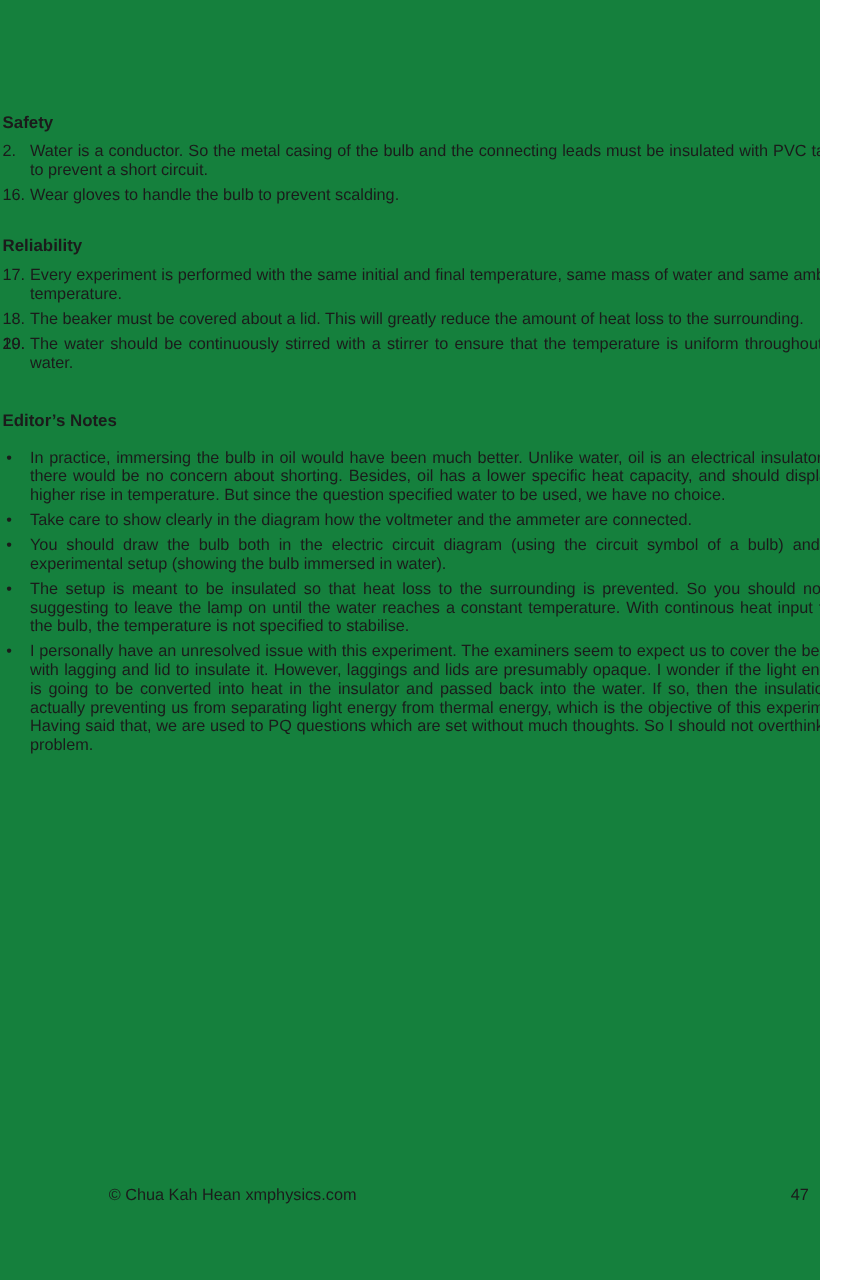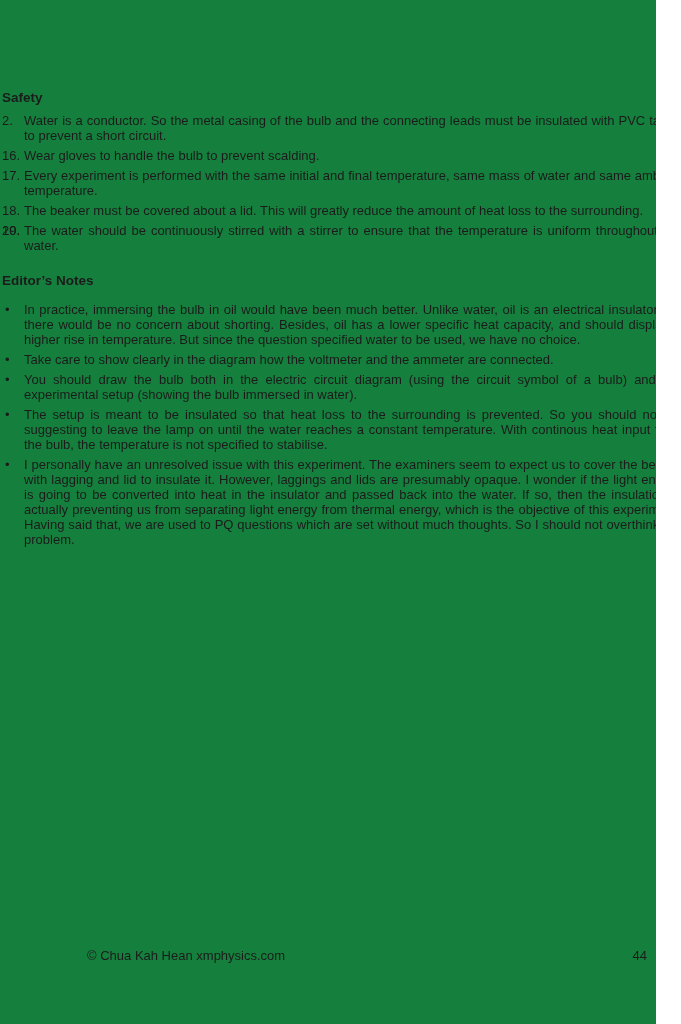--- a/index.html
+++ b/index.html
@@ -20,21 +20,21 @@
     left: 2px;
     width: 679px;
   }
   .sec-heading {
     font-weight: bold;
     font-size: 13.5px;
     line-height: 15px;
     margin: 26px 0 8px 0;
   }
   .sec-heading.first { margin-top: 0; }
-  .sec-heading.editors { margin-top: 20px; margin-bottom: 14px; }
+  .sec-heading.editors { margin-top: 32px; margin-bottom: 14px; }
   .item {
     position: relative;
     padding-left: 22px;
     text-align: justify;
     margin: 0 0 5px 0;
   }
   .item .marker {
     position: absolute;
     left: 0;
     top: 0;
@@ -62,20 +62,21 @@
     <div class="sec-heading first">Safety</div>
     <div class="item numbered">
       <span class="marker">2.</span>
       <span>Water is a conductor. So the metal casing of the bulb and the connecting leads must be insulated with PVC tapes to prevent a short circuit.</span>
     </div>
     <div class="item numbered">
       <span class="marker">16.</span>
       <span>Wear gloves to handle the bulb to prevent scalding.</span>
     </div>
 
+    <div class="sec-heading">Reliability</div>
     <div class="item numbered">
       <span class="marker">17.</span>
       <span>Every experiment is performed with the same initial and final temperature, same mass of water and same ambient temperature.</span>
     </div>
     <div class="item numbered">
       <span class="marker">18.</span>
       <span>The beaker must be covered about a lid. This will greatly reduce the amount of heat loss to the surrounding.</span>
     </div>
     <div class="item numbered">
       <span class="marker">19.</span>
@@ -103,14 +104,14 @@
       <span>The setup is meant to be insulated so that heat loss to the surrounding is prevented. So you should not be suggesting to leave the lamp on until the water reaches a constant temperature. With continous heat input from the bulb, the temperature is not specified to stabilise.</span>
     </div>
     <div class="item bullet">
       <span class="marker">•</span>
       <span>I personally have an unresolved issue with this experiment. The examiners seem to expect us to cover the beaker with lagging and lid to insulate it. However, laggings and lids are presumably opaque. I wonder if the light energy is going to be converted into heat in the insulator and passed back into the water. If so, then the insulation is actually preventing us from separating light energy from thermal energy, which is the objective of this experiment. Having said that, we are used to PQ questions which are set without much thoughts. So I should not overthink the problem.</span>
     </div>
 
   </div>
 
   <div class="footer-copyright">© Chua Kah Hean xmphysics.com</div>
-  <div class="footer-pagenum">44</div>
+  <div class="footer-pagenum">47</div>
 </div>
 
 </body></html>

